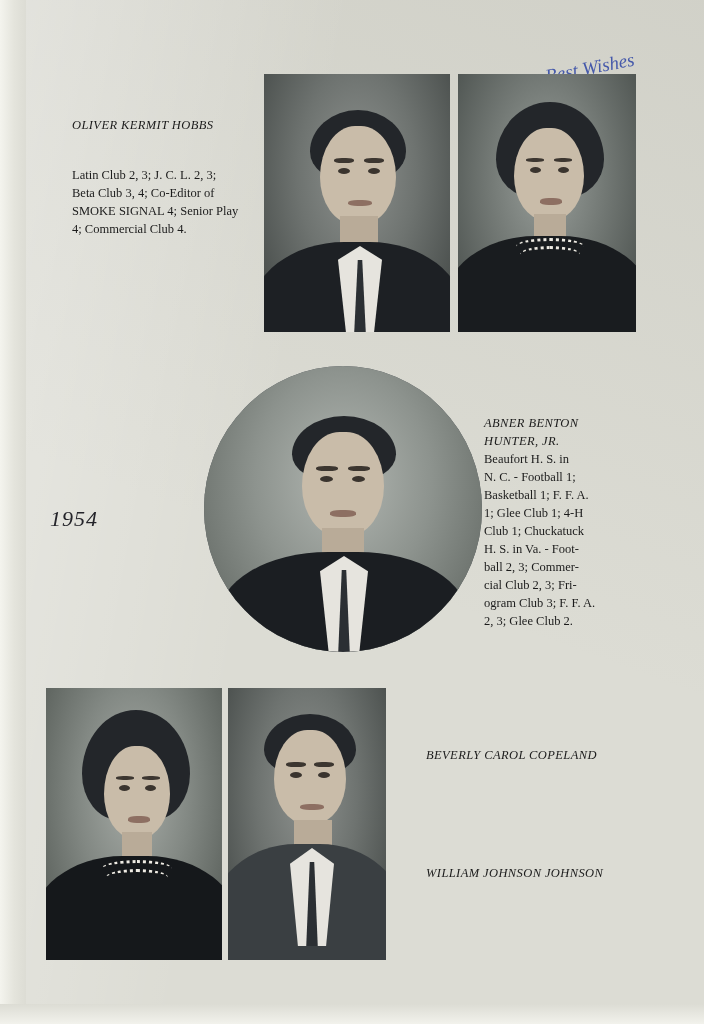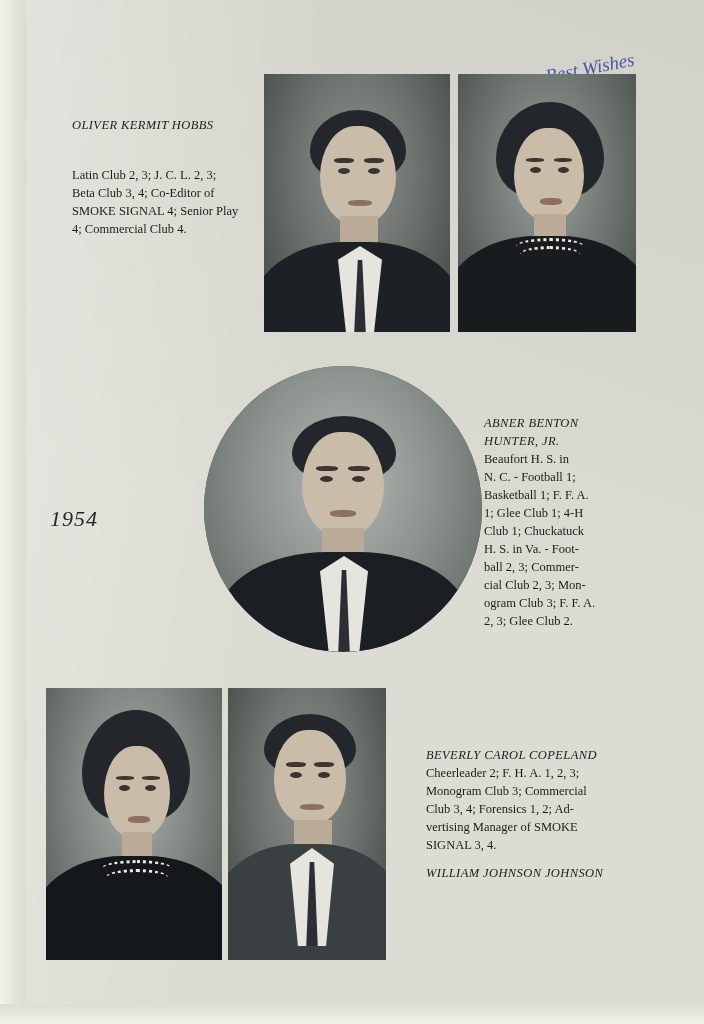--- a/index.html
+++ b/index.html
@@ -202,21 +202,21 @@
 
   <div class="txt name" style="left:484px; top:414px; width:200px;">ABNER BENTON
         HUNTER,  JR.</div>
   <div class="txt desc" style="left:484px; top:450px; width:180px;">Beaufort H. S.  in
 N. C.  - Football 1;
 Basketball 1; F. F. A.
 1; Glee Club 1; 4-H
 Club 1; Chuckatuck
 H. S.  in Va.  - Foot-
 ball 2, 3; Commer-
-cial Club 2, 3; Mon-
+cial Club 2, 3; Fri-
 ogram Club 3; F. F. A.
 2, 3; Glee Club 2.</div>
 
   <div class="photo" style="left:46px; top:688px; width:176px; height:272px;">
     <div class="bg p-bg-d"></div>
     <div class="hair" style="left:36px; top:22px; width:108px; height:110px; border-radius:50% 50% 34% 34% / 58% 58% 42% 42%;"></div>
     <div class="face" style="left:58px; top:58px; width:66px; height:92px;"></div>
     <div class="brow" style="left:70px; top:88px;  width:18px; height:4px;"></div>
     <div class="brow" style="left:96px; top:88px;  width:18px; height:4px;"></div>
     <div class="eye" style="left:73px; top:97px;  width:11px; height:6px;"></div>
@@ -237,20 +237,15 @@
     <div class="eye" style="left:62px; top:84px;  width:12px; height:6px;"></div>
     <div class="eye" style="left:90px; top:84px;  width:12px; height:6px;"></div>
     <div class="mouth" style="left:72px; top:116px; width:24px; height:6px;"></div>
     <div class="neck" style="left:66px; top:132px; width:38px; height:30px;"></div>
     <div class="shoulders" style="left:-18px; top:156px; width:196px; height:126px; background:#3a3f42;"></div>
     <div class="shirt" style="left:62px; top:160px; width:44px; height:98px; clip-path: polygon(50% 0, 100% 16%, 82% 100%, 18% 100%, 0 16%);"></div>
     <div class="tie" style="left:76px; top:174px; width:16px; height:84px; clip-path: polygon(36% 0, 64% 0, 86% 100%, 14% 100%);"></div>
   </div>
 
   <div class="txt name" style="left:426px; top:746px; width:230px;">BEVERLY CAROL COPELAND</div>
-  <div class="txt desc" style="left:426px; top:764px; width:210px;">Cheerleader 2; F. H. A.  1, 2, 3;
-Monogram Club 3; Commercial
-Club 3, 4; Forensics 1, 2; Ad-
-vertising Manager of SMOKE
-SIGNAL 3, 4.</div>
 
   <div class="txt name" style="left:426px; top:864px; width:230px;">WILLIAM JOHNSON JOHNSON</div>
 </div>
 
 </body></html>

